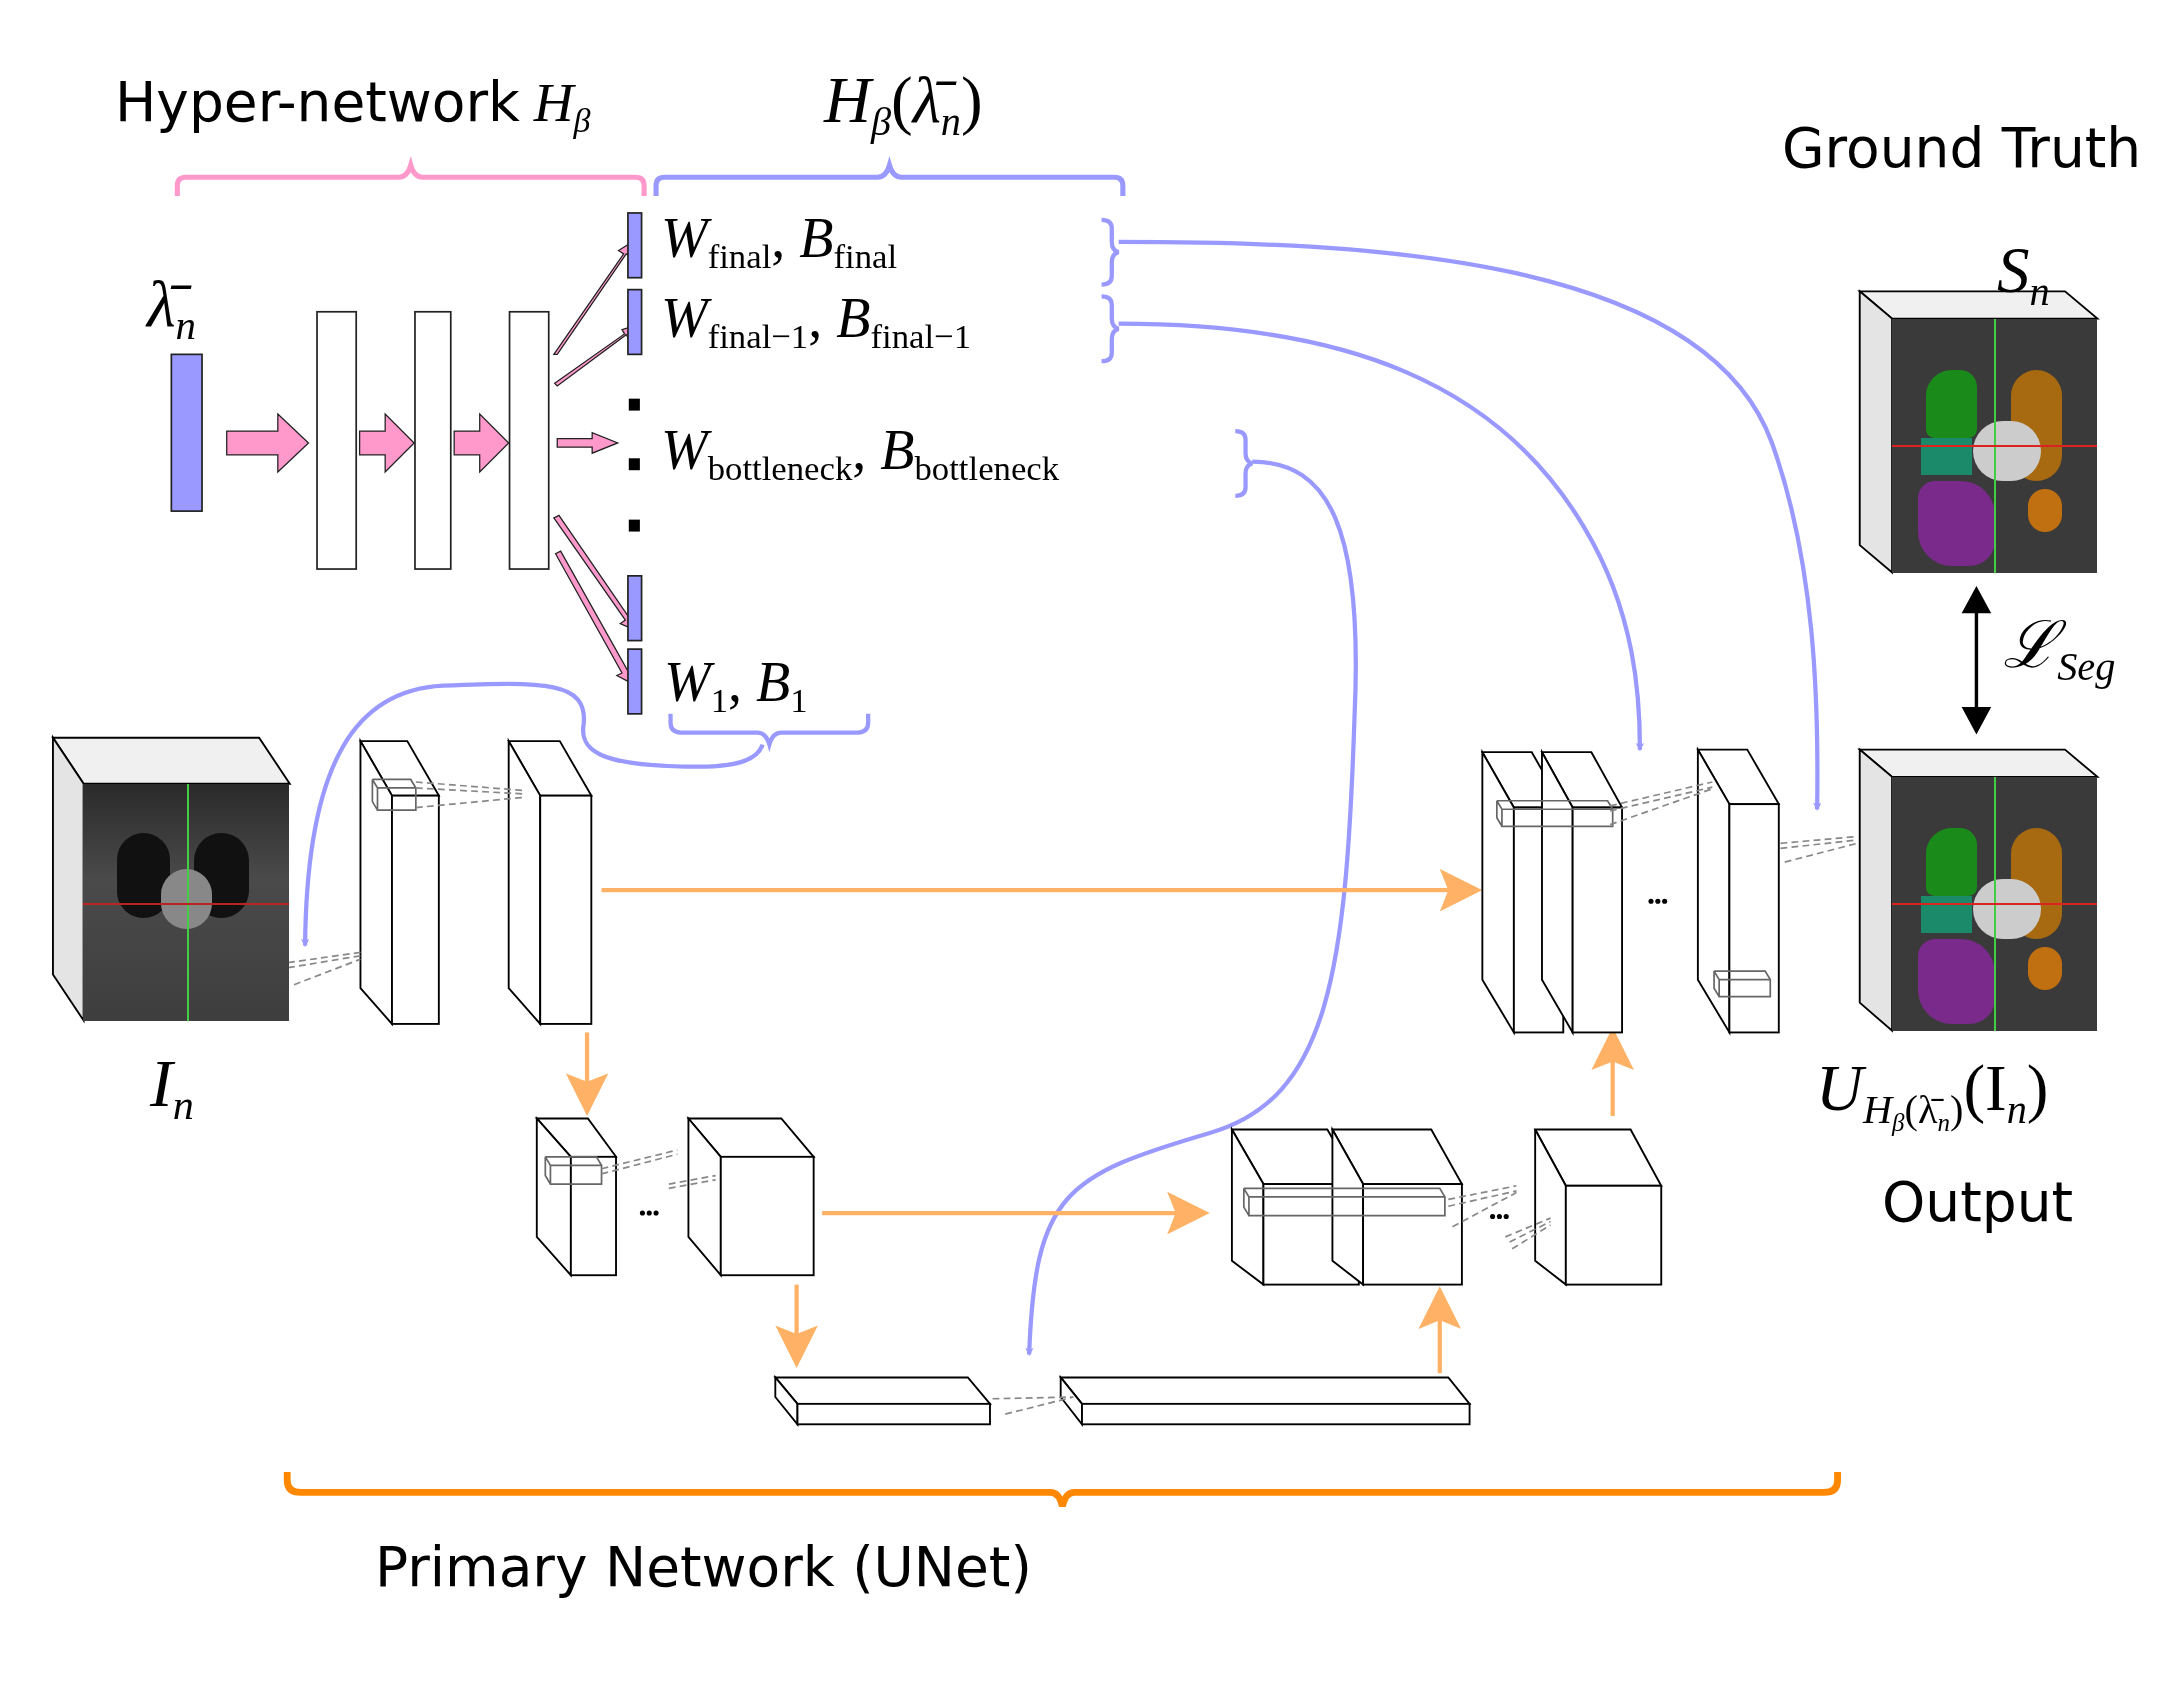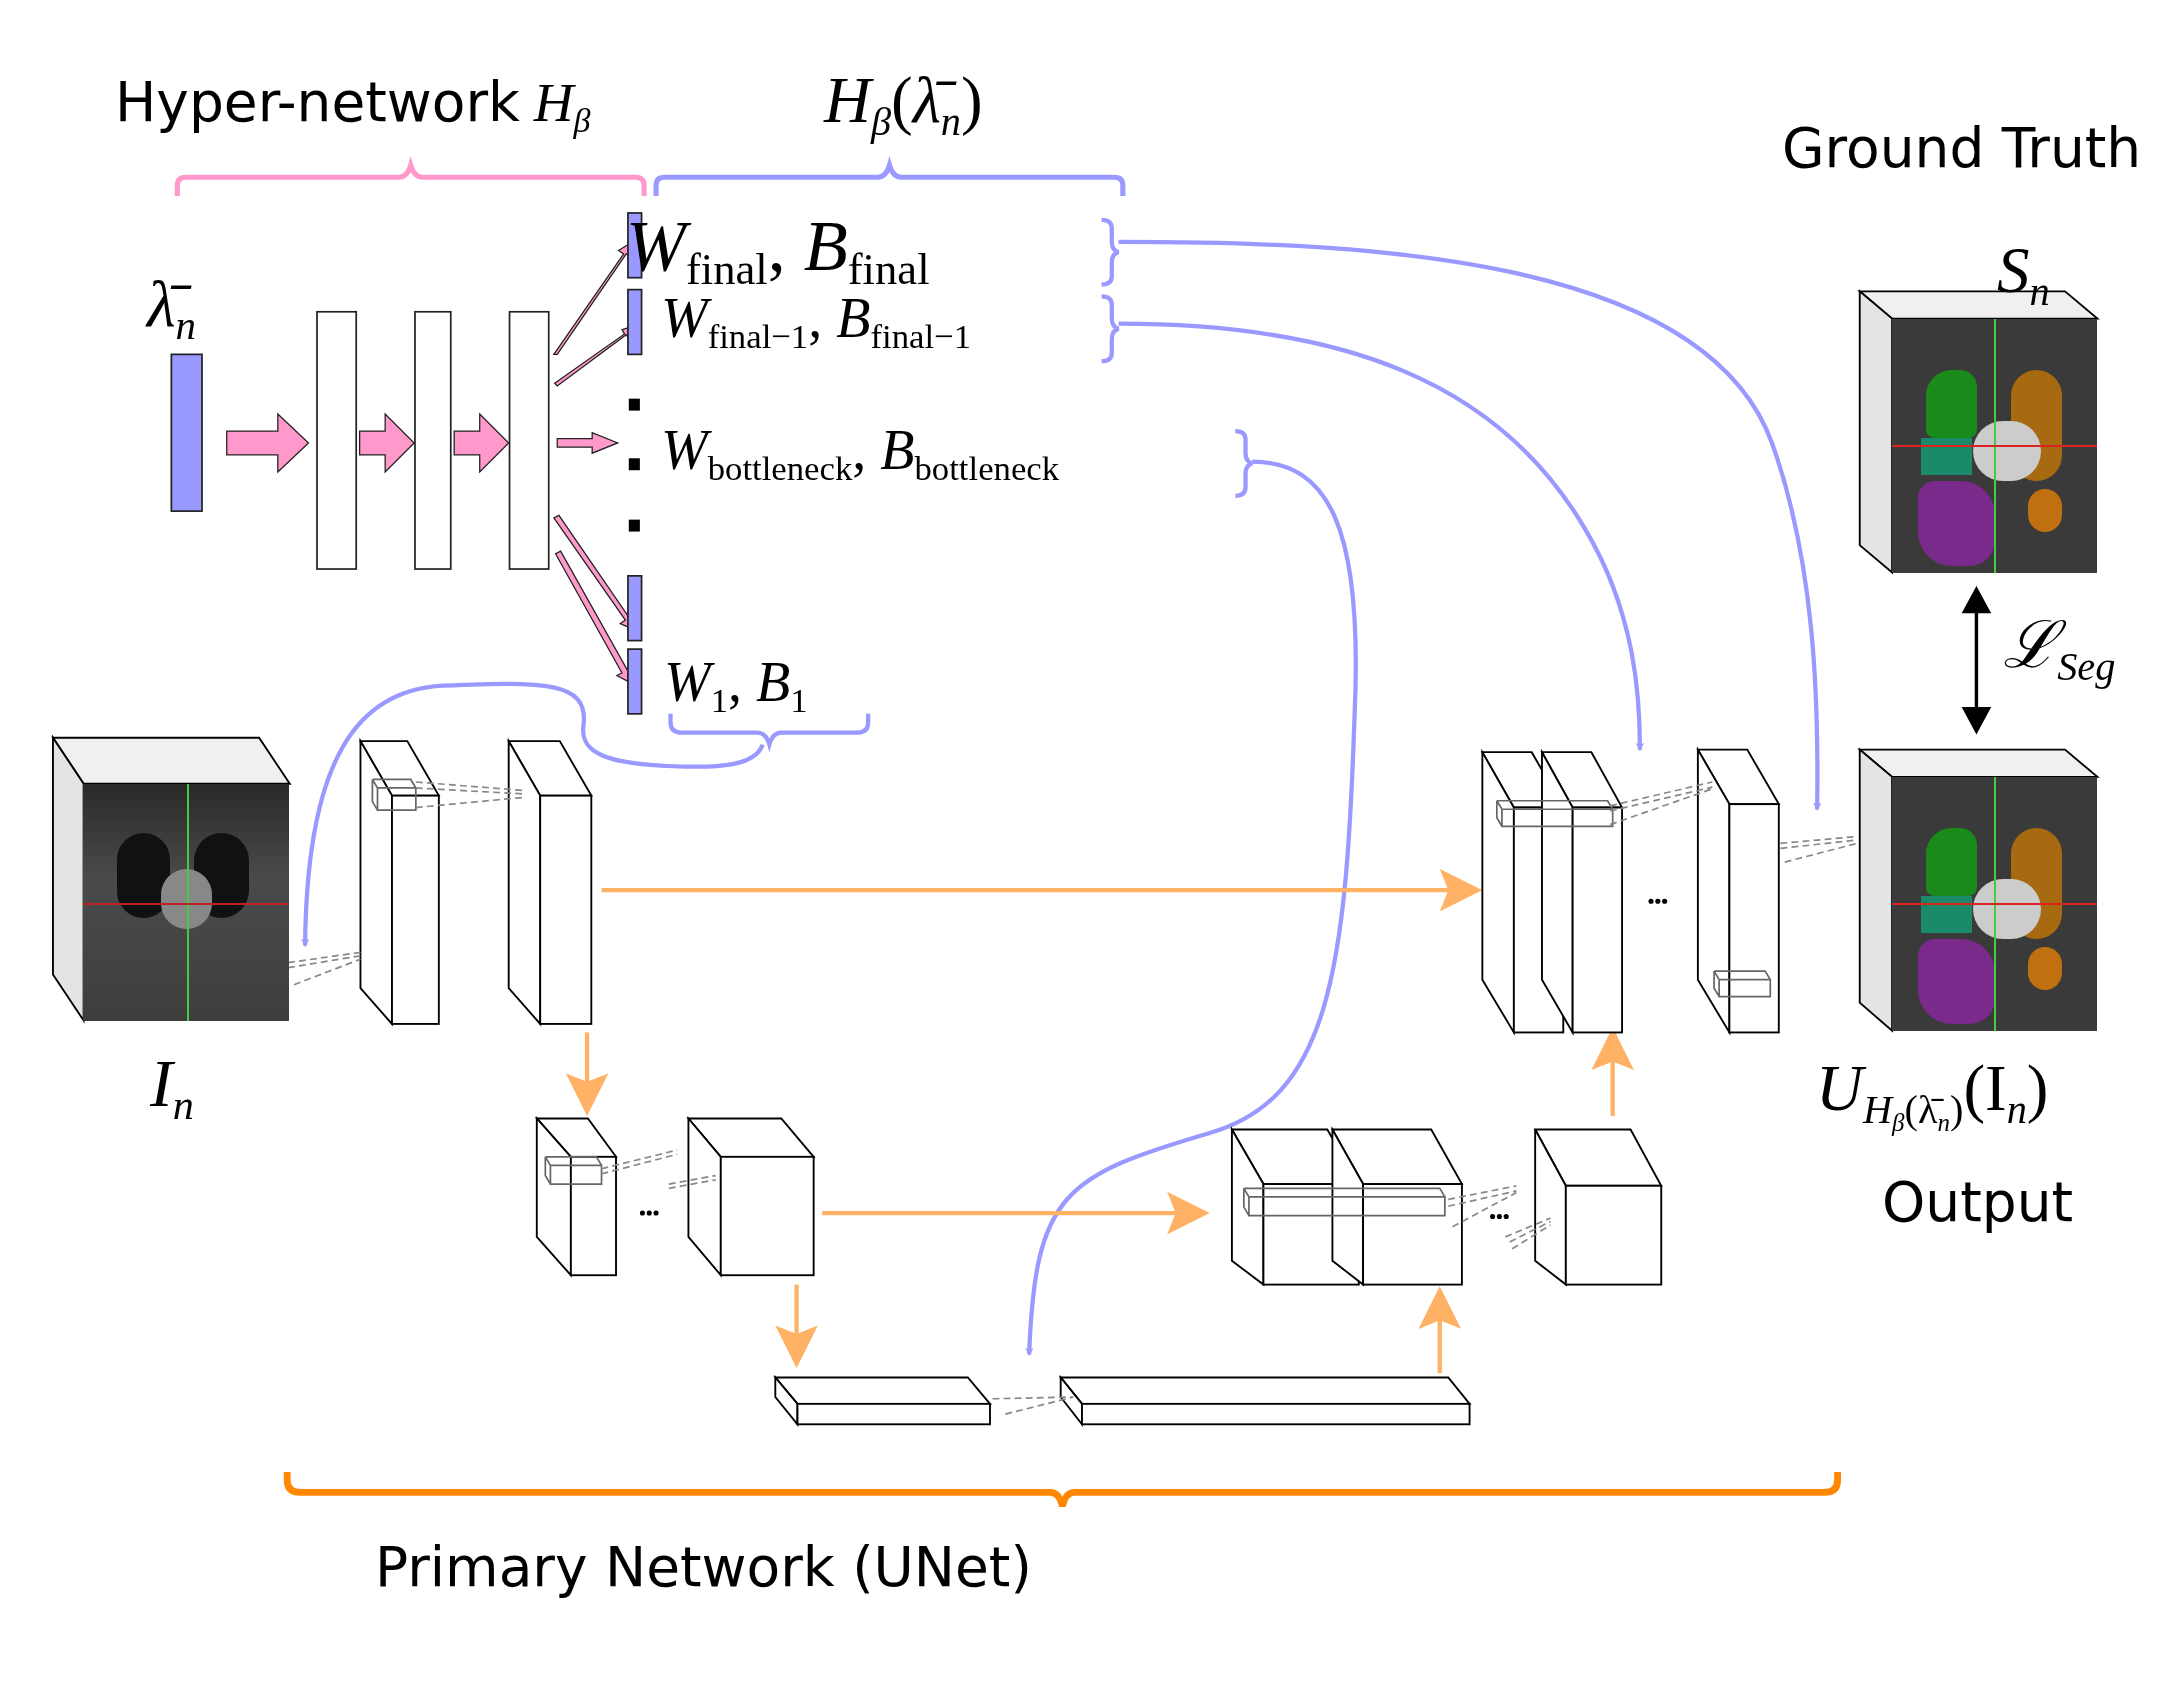--- a/index.html
+++ b/index.html
@@ -236,21 +236,21 @@
 </div>
 
 <div class="lbl math" style="left:801px;top:68px;font-size:65px;margin-left:23px;">
   <i>H</i><sub><i>β</i></sub>(<i>λ̄</i><sub><i>n</i></sub>)
 </div>
 
 <div class="lbl math" style="left:147px;top:271px;font-size:66px;text-align:right;">
   <i>λ̄</i><sub><i>n</i></sub>
 </div>
 
-<div class="lbl math" style="left:626px;top:210px;font-size:72px;">
+<div class="lbl math" style="left:661px;top:210px;font-size:56px;">
   <i>W</i><sub>final</sub>, <i>B</i><sub>final</sub>
 </div>
 <div class="lbl math" style="left:661px;top:290px;font-size:56px;">
   <i>W</i><sub>final−1</sub>, <i>B</i><sub>final−1</sub>
 </div>
 <div class="lbl math" style="left:661px;top:422px;font-size:56px;">
   <i>W</i><sub>bottleneck</sub>, <i>B</i><sub>bottleneck</sub>
 </div>
 <div class="lbl math" style="left:664px;top:654px;font-size:56px;">
   <i>W</i><sub>1</sub>, <i>B</i><sub>1</sub>

